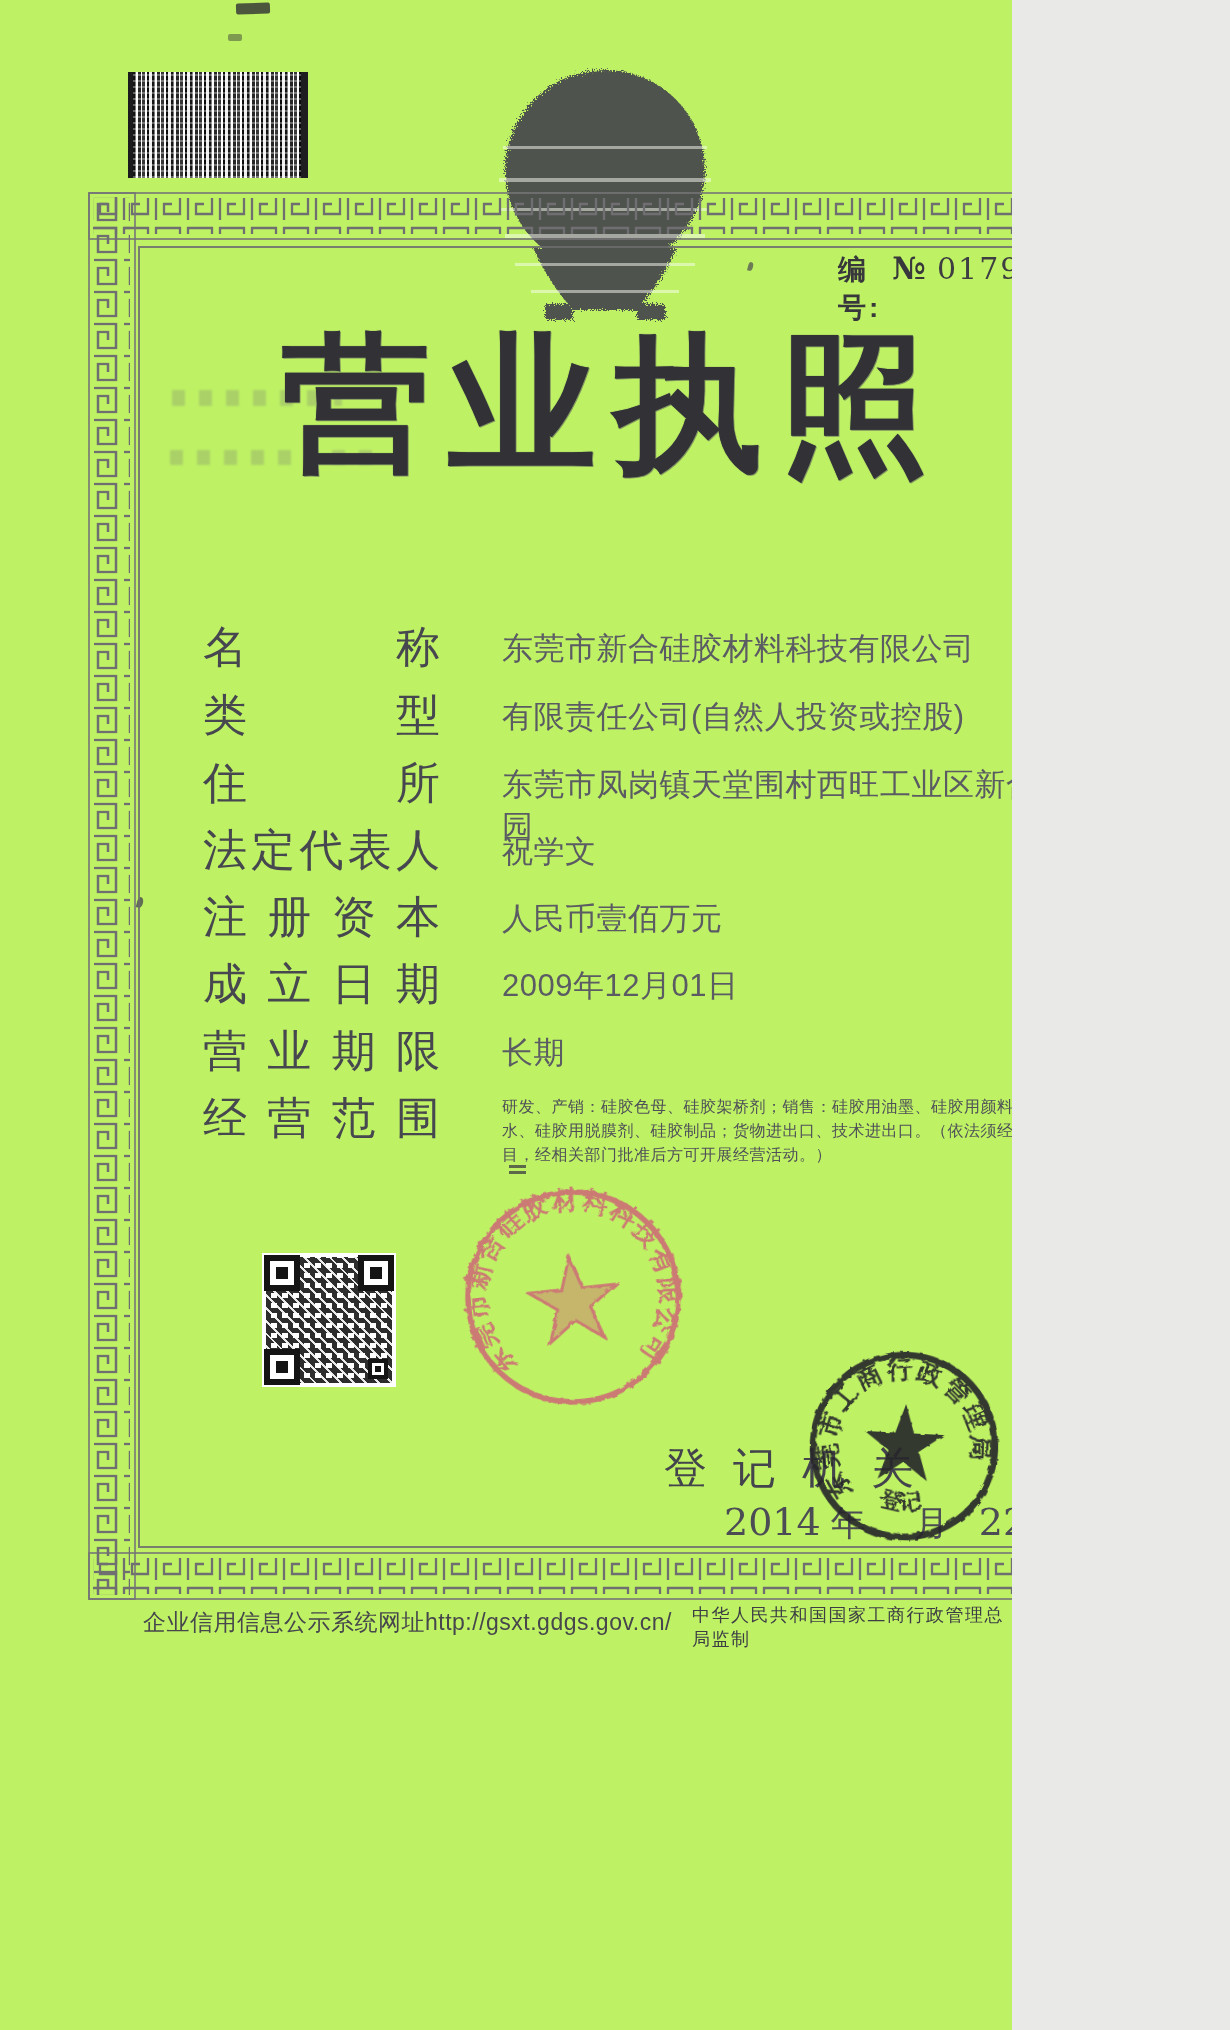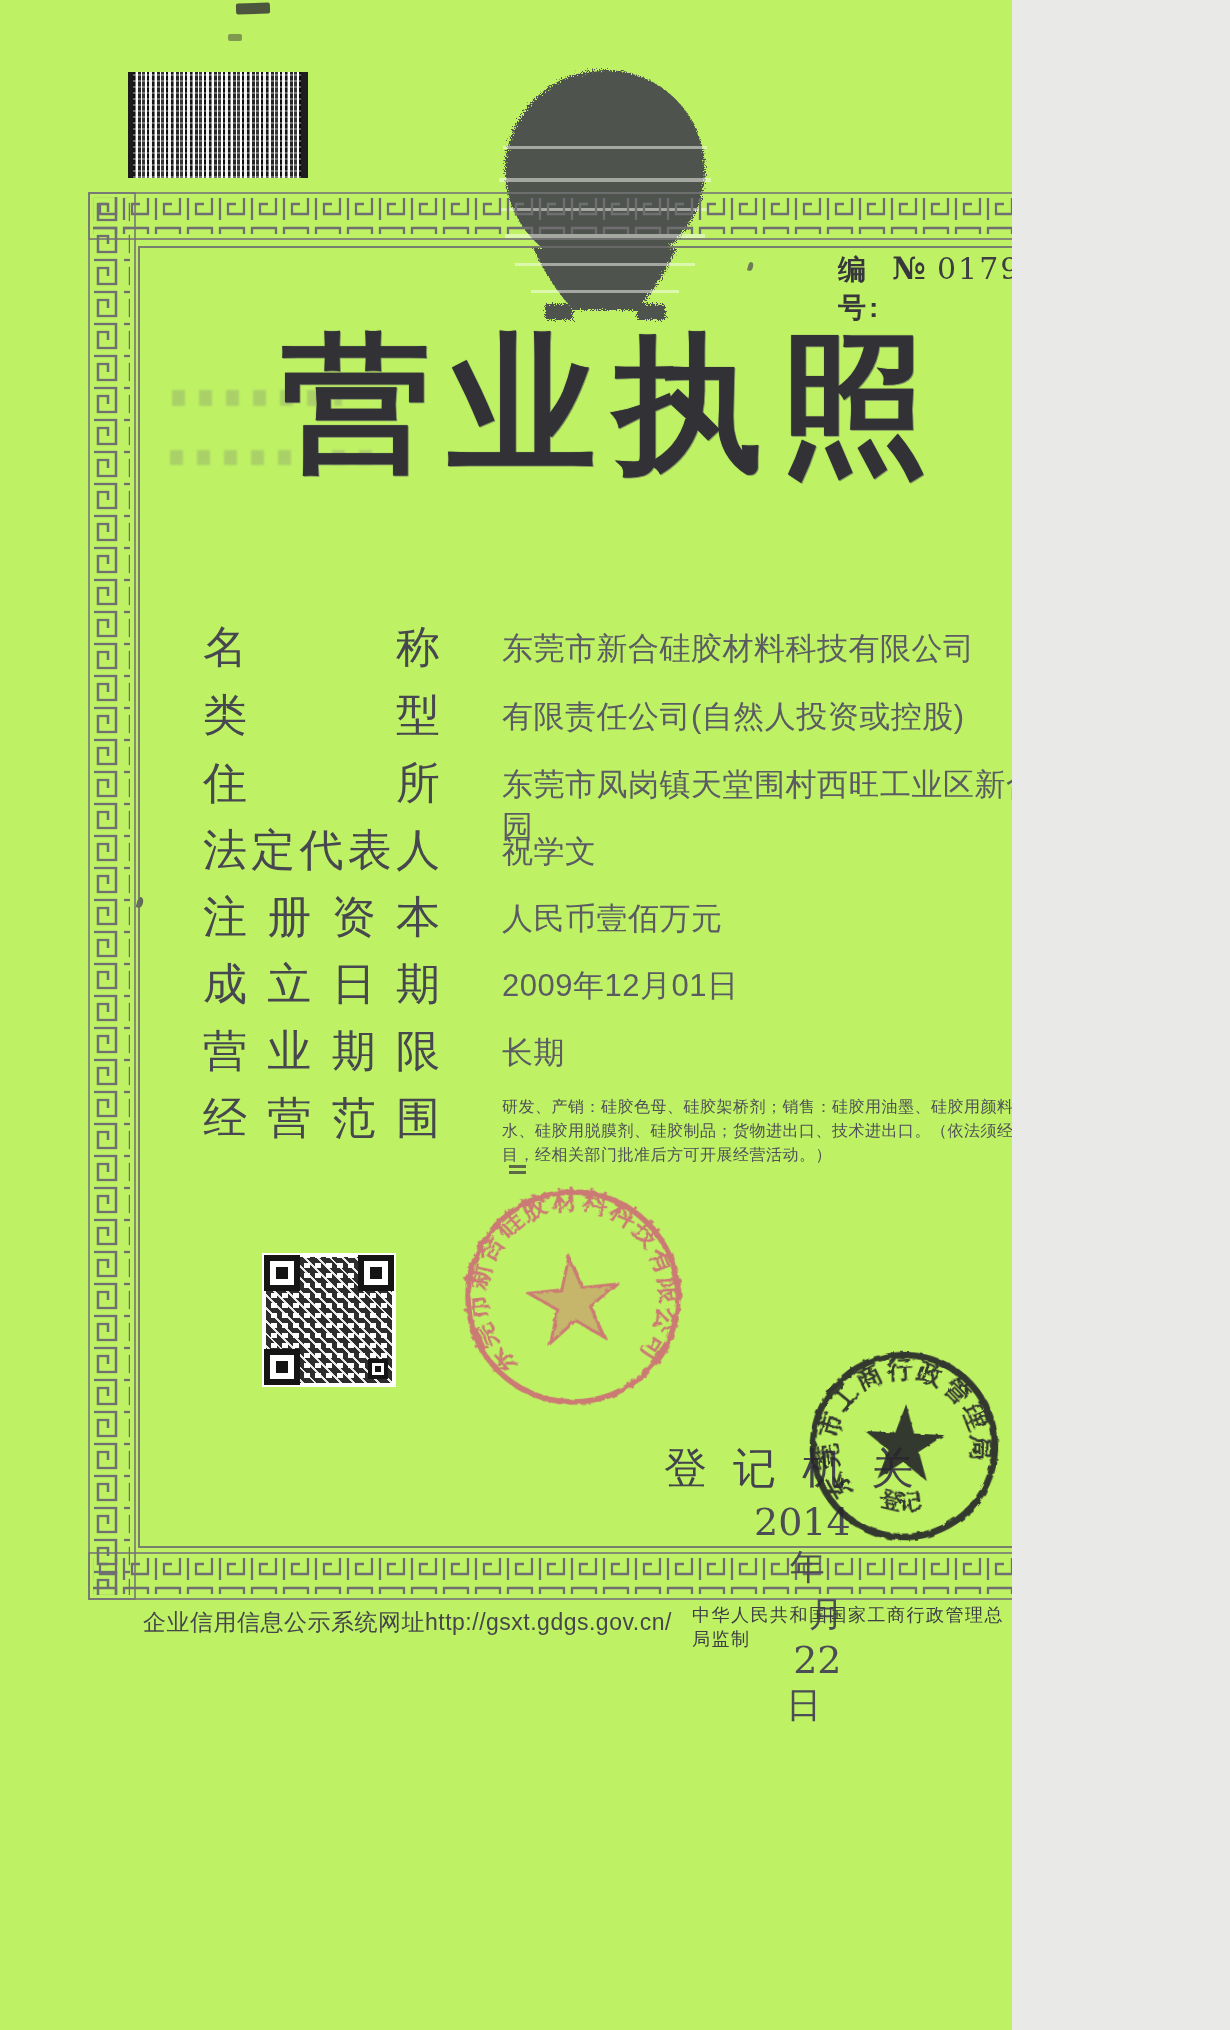--- a/index.html
+++ b/index.html
@@ -76,21 +76,21 @@
   .finder.br{right:8px;bottom:8px;width:20px;height:20px;border-width:4px;}
   .finder.br::after{left:3px;top:3px;width:6px;height:6px;}
 
   
   .company-seal{position:absolute;left:457px;top:1181px;transform:rotate(-6deg);opacity:.82;}
   .registry-seal{position:absolute;left:798px;top:1340px;transform:rotate(3deg);opacity:.9;}
 
   
   .registry-line{position:absolute;left:620px;top:1440px;font-size:43px;letter-spacing:26px;
                  font-weight:500;color:#44444c;white-space:nowrap;margin-left:44px;}
-  .date-line{position:absolute;left:754px;top:1500px;display:flex;align-items:center;color:#4c4c54;flex-direction:column;}
+  .date-line{position:absolute;left:724px;top:1500px;display:flex;align-items:flex-start;color:#4c4c54;}
   .date-line .num{font-family:"DejaVu Serif",serif;font-size:38px;}
   .date-line .unit{font-size:35px;font-weight:500;}
   .date-line .u-year{margin-left:10px;}
   .date-line .u-month{margin-left:48px;}
   .date-line .d-day{margin-left:30px;}
   .date-line .u-day{margin-left:3px;}
 
   
   .footer-left{position:absolute;left:100px;top:1607px;font-size:23px;letter-spacing:.5px;color:#46464c;margin-left:43px;}
   .footer-right{position:absolute;left:692px;top:1603px;font-size:18px;letter-spacing:1.5px;

